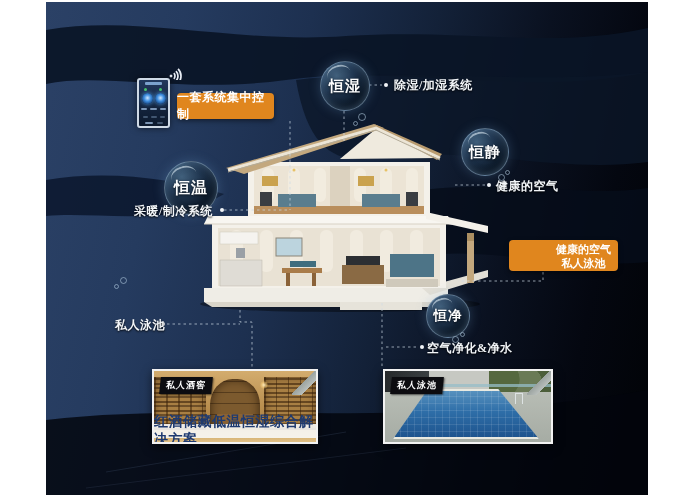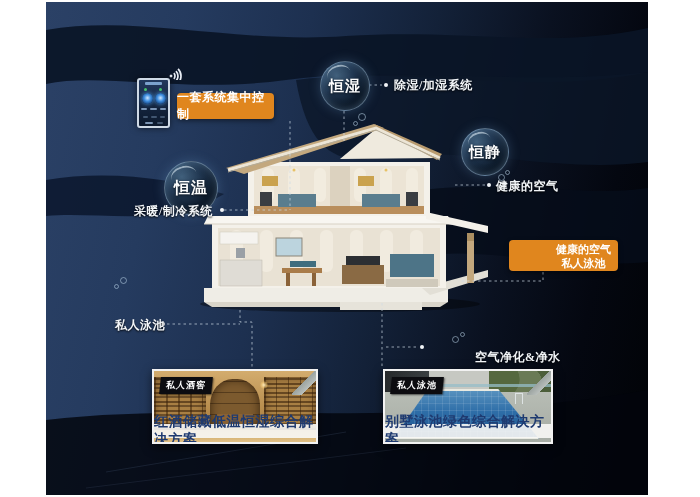--- a/index.html
+++ b/index.html
@@ -259,35 +259,38 @@
 
   <div class="bubble" style="left:320px;top:61px;width:48px;height:48px;font-size:15px;">
     <span class="bubble-text">恒湿</span>
   </div>
   <div class="bubble" style="left:164px;top:161px;width:52px;height:52px;font-size:16px;">
     <span class="bubble-text">恒温</span>
   </div>
   <div class="bubble" style="left:461px;top:128px;width:46px;height:46px;font-size:15px;">
     <span class="bubble-text">恒静</span>
   </div>
+  <div class="bubble" style="left:426px;top:294px;width:42px;height:42px;font-size:13.5px;">
+    <span class="bubble-text">恒净</span>
+  </div>
 
   <div class="ring" style="left:358px;top:113px;width:6px;height:6px;"></div>
   <div class="ring" style="left:353px;top:121px;width:3px;height:3px;"></div>
   <div class="ring" style="left:498px;top:174px;width:5px;height:5px;"></div>
   <div class="ring" style="left:505px;top:170px;width:3px;height:3px;"></div>
   <div class="ring" style="left:120px;top:277px;width:5px;height:5px;"></div>
   <div class="ring" style="left:114px;top:284px;width:3px;height:3px;"></div>
   <div class="ring" style="left:452px;top:336px;width:5px;height:5px;"></div>
   <div class="ring" style="left:460px;top:332px;width:3px;height:3px;"></div>
 
   <div class="side-label" style="left:394px;top:77px;">除湿/加湿系统</div>
   <div class="side-label" style="left:496px;top:178px;">健康的空气</div>
   <div class="side-label" style="left:134px;top:203px;">采暖/制冷系统</div>
   <div class="side-label" style="left:115px;top:317px;">私人泳池</div>
-  <div class="side-label" style="left:427px;top:349px;margin-left:48px;">空气净化&amp;净水</div>
+  <div class="side-label" style="left:427px;top:340px;">空气净化&amp;净水</div>
 
   <div class="photo" style="left:152px;width:166px;">
     <div class="cellar-wall"></div>
     <div class="rack rack-left"></div>
     <div class="rack rack-right"></div>
     <div class="cellar-arch"></div>
     <div class="cellar-table"></div>
     <div class="cellar-light" style="left:48px;top:10px;"></div>
     <div class="cellar-light" style="right:48px;top:10px;"></div>
     <div class="cellar-floor"></div>
@@ -300,16 +303,15 @@
     <div class="pool-top">
       <div class="pool-building"></div>
       <div class="pool-plants"></div>
       <div class="pool-fence"></div>
     </div>
     <div class="pool-deck"></div>
     <div class="pool-water"></div>
     <div class="pool-ladder"></div>
     <div class="photo-tag">私人泳池</div>
     <div class="ribbon"></div>
-    <div class="photo-caption">别墅泳池绿色综合解决方案</div>
   </div>
 
 </div>
 
 </body></html>

